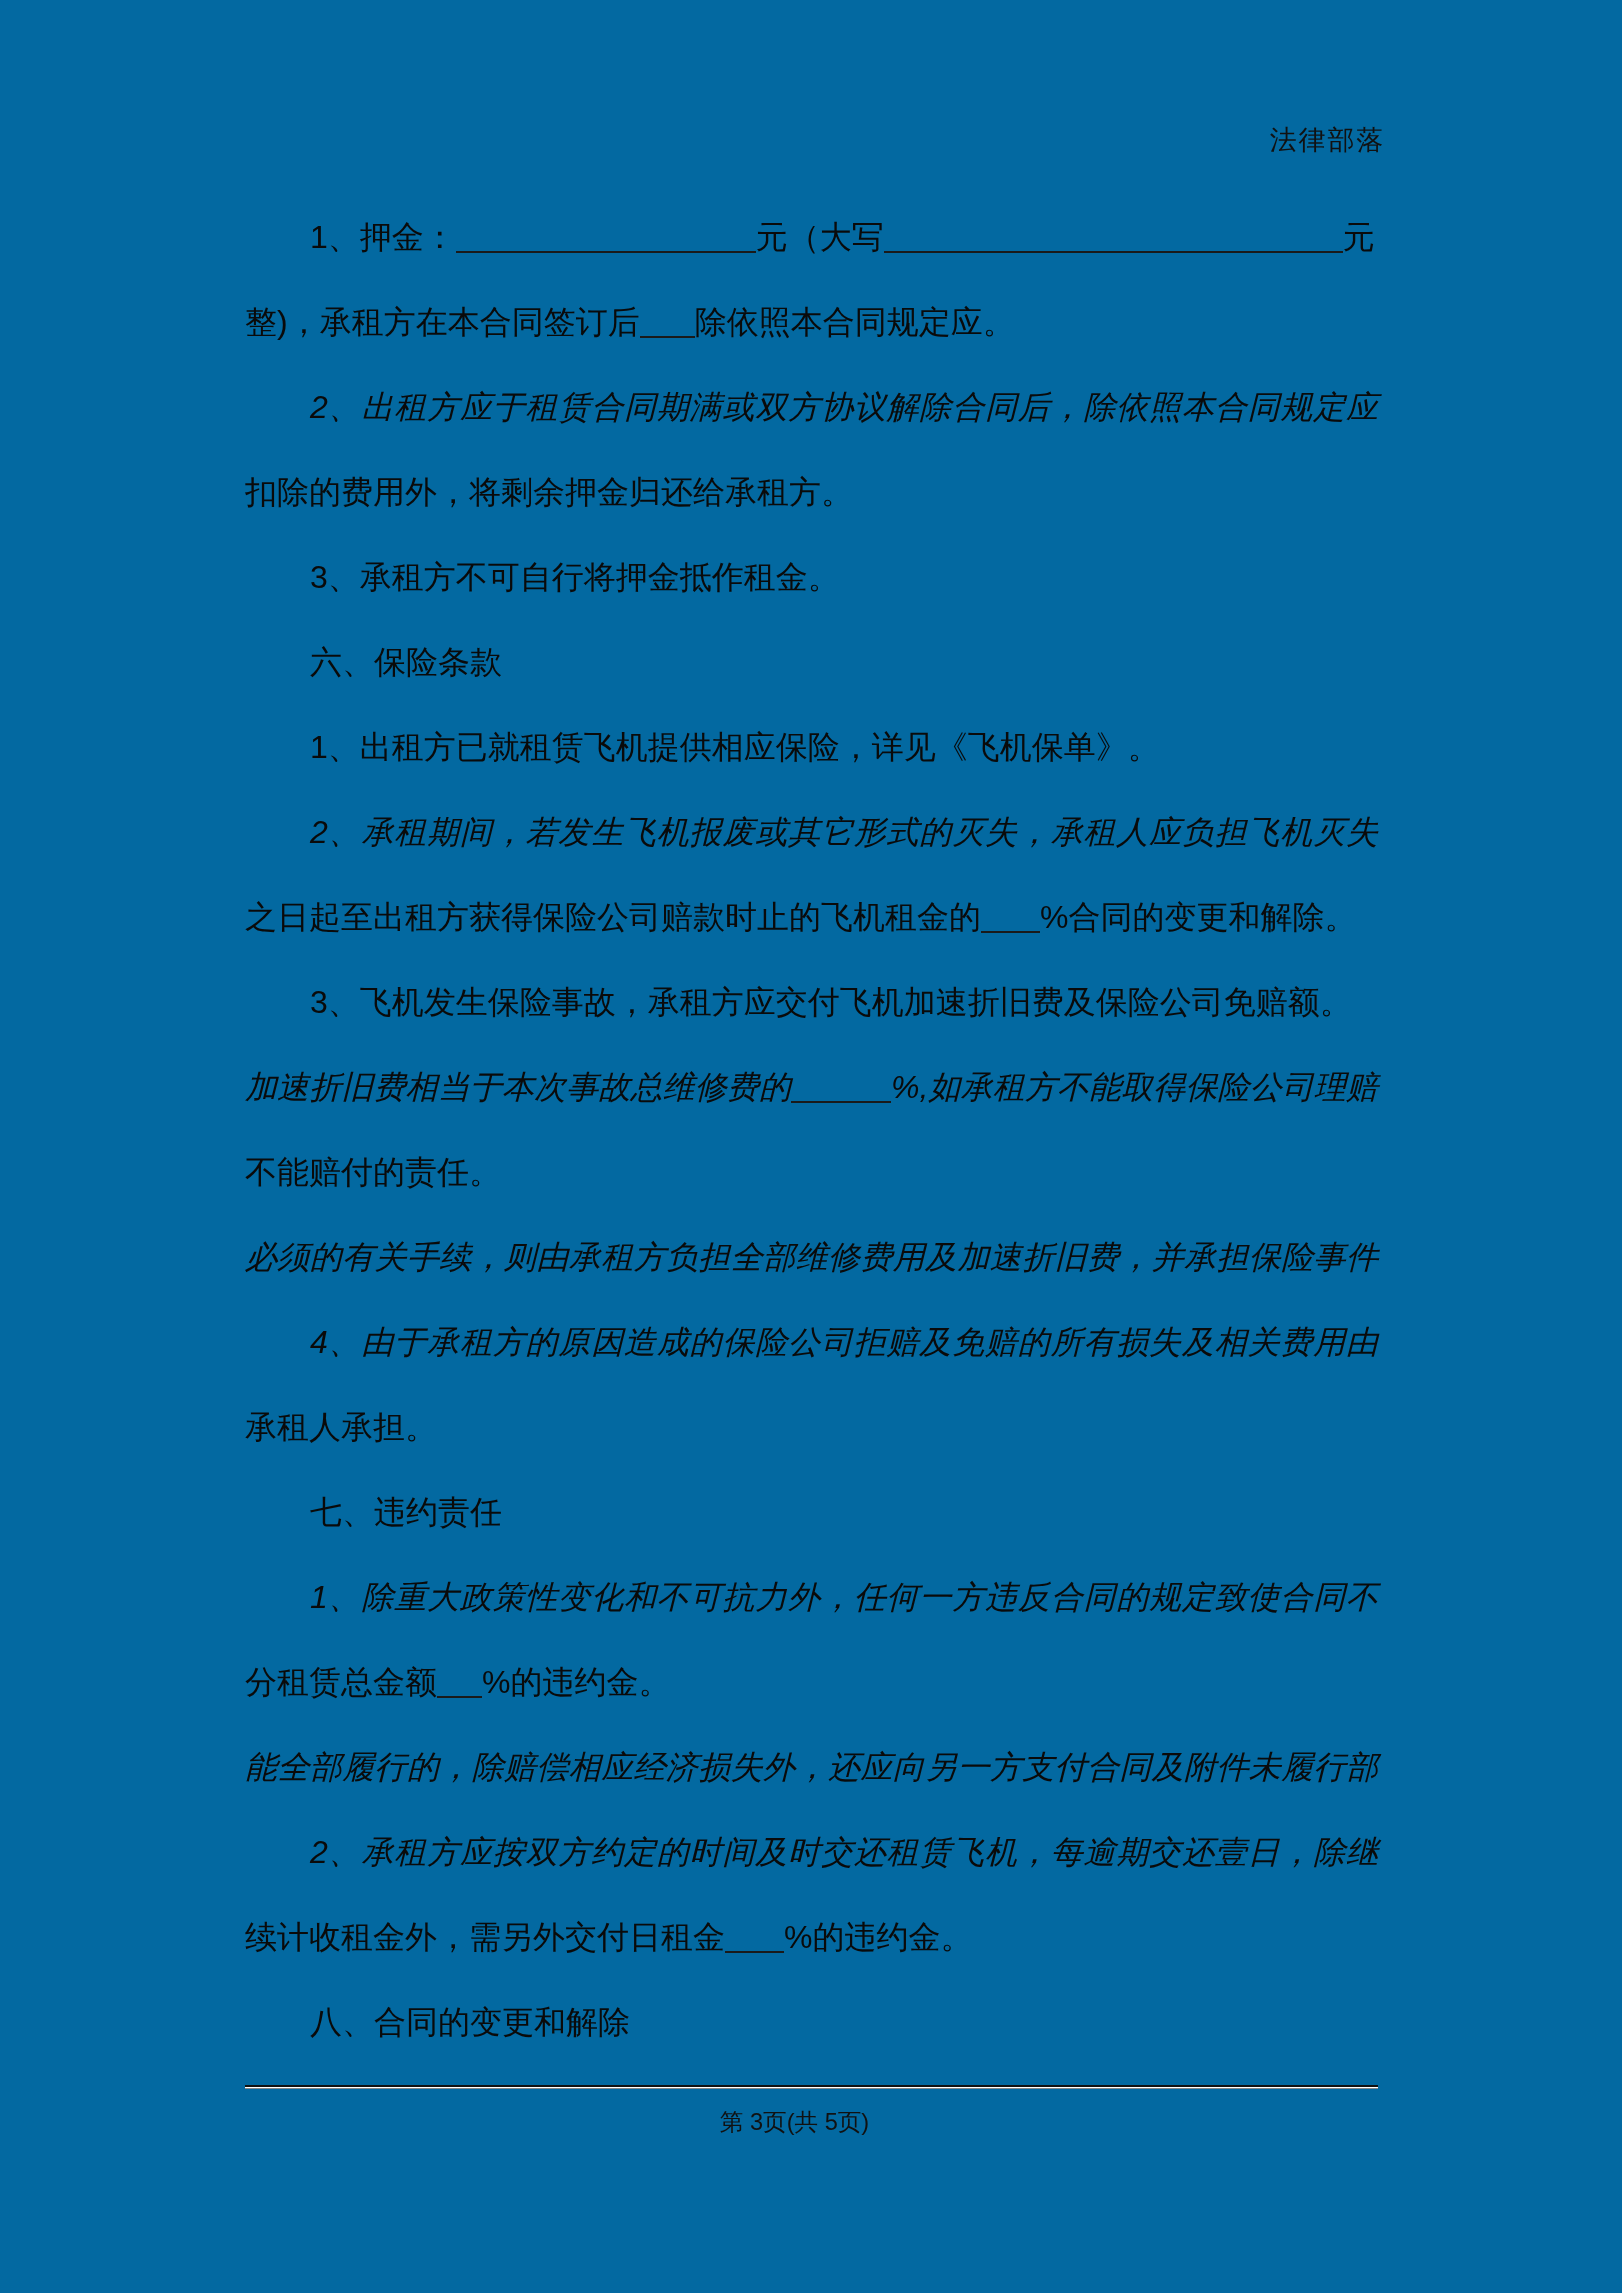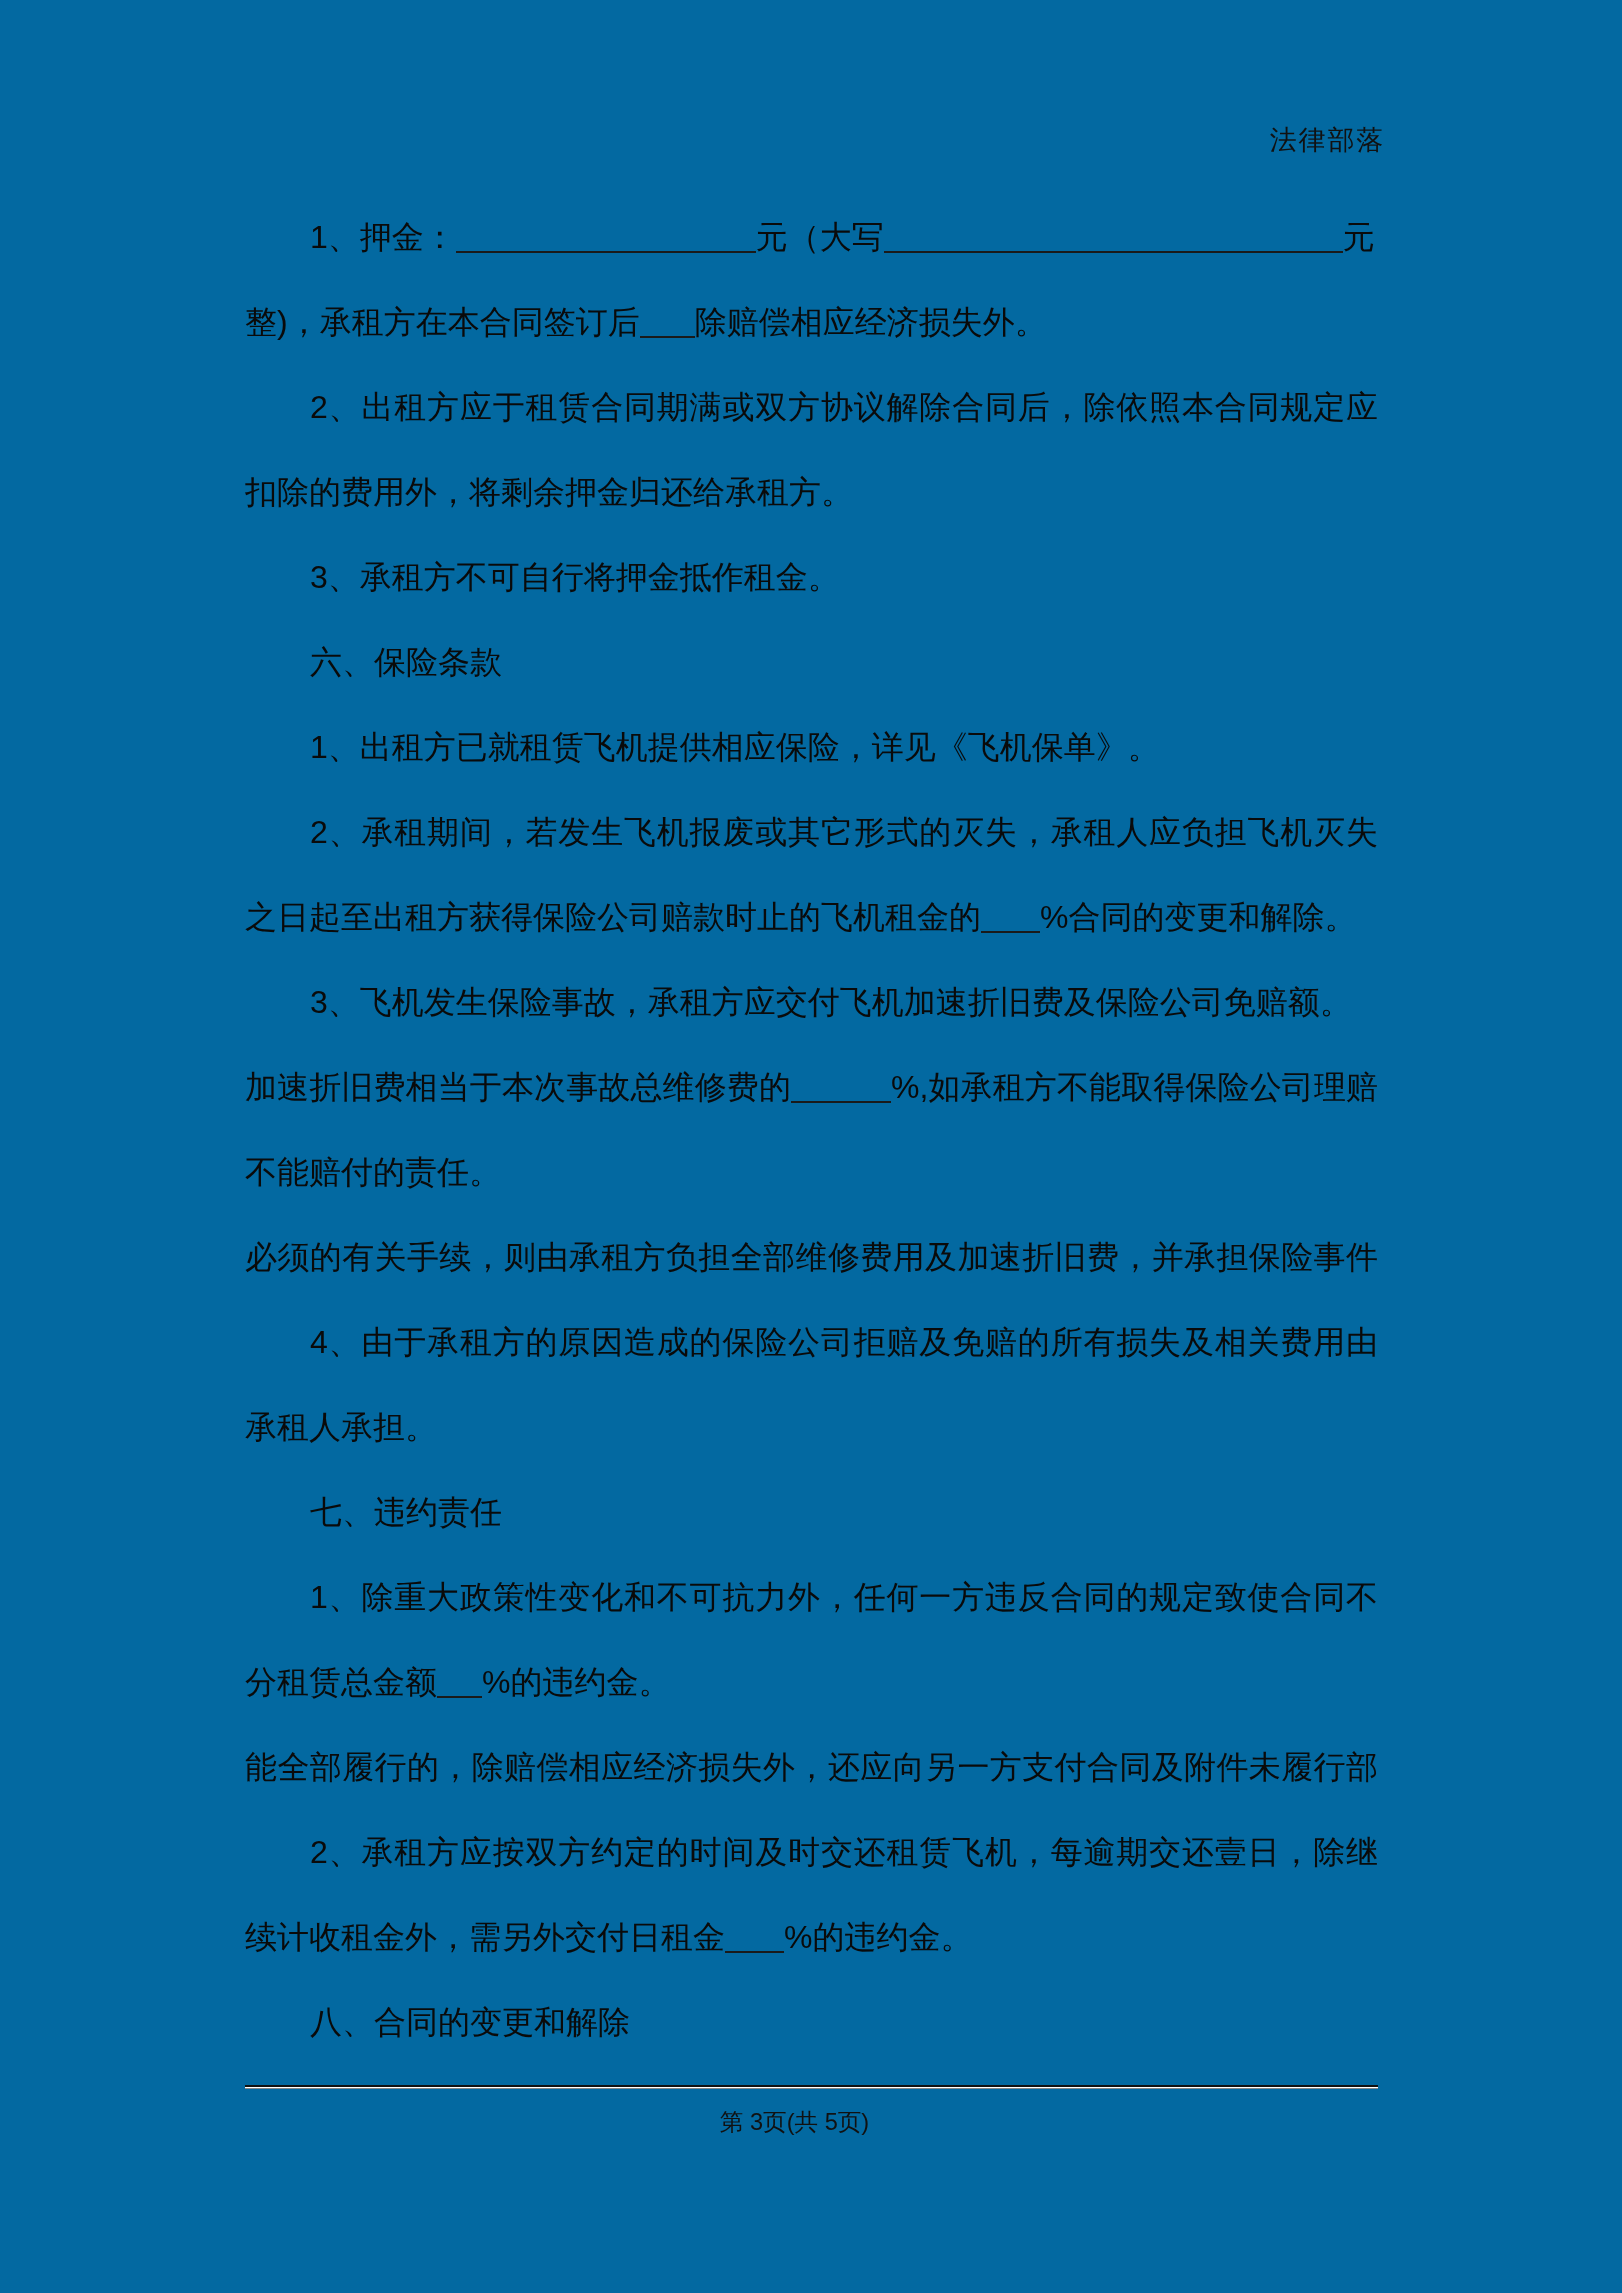--- a/index.html
+++ b/index.html
@@ -34,20 +34,21 @@
     color: #0a0a0a;
   }
   .line {
     height: 85px;
     text-align: left;
   }
   .indent { padding-left: 65px; }
   .justify {
     text-align: justify;
     text-align-last: justify;
+    font-style: italic;
   }
   .heading { font-weight: normal; }
   .blank {
     display: inline-block;
     height: 27px;
     vertical-align: -4.5px;
     border-bottom: 2.7px solid #1a1a1a;
   }
   .b330 { width: 300px; }
   .b505 { width: 459px; }
@@ -77,21 +78,21 @@
 <body>
 
 <div class="page">
 
   <div class="brand">法律部落</div>
 
   <div class="doc-body">
 
     <div class="line indent"><span>1、押金：</span><span class="blank b330"></span><span>元（大写</span><span class="blank b505"></span><span>元</span></div>
 
-    <div class="line"><span>整)，承租方在本合同签订后</span><span class="blank b60"></span><span>除赔偿相应经济损失外。</span></div>
+    <div class="line"><span>整)，承租方在本合同签订后</span><span class="blank b60"></span><span>除依照本合同规定应。</span></div>
 
     <div class="line indent justify"><span>2、出租方应于租赁合同期满或双方协议解除合同后，除依照本合同规定应</span></div>
 
     <div class="line"><span>扣除的费用外，将剩余押金归还给承租方。</span></div>
 
     <div class="line indent"><span>3、承租方不可自行将押金抵作租金。</span></div>
 
     <div class="line indent heading"><span>六、保险条款</span></div>
 
     <div class="line indent"><span>1、出租方已就租赁飞机提供相应保险，详见《飞机保单》。</span></div>

